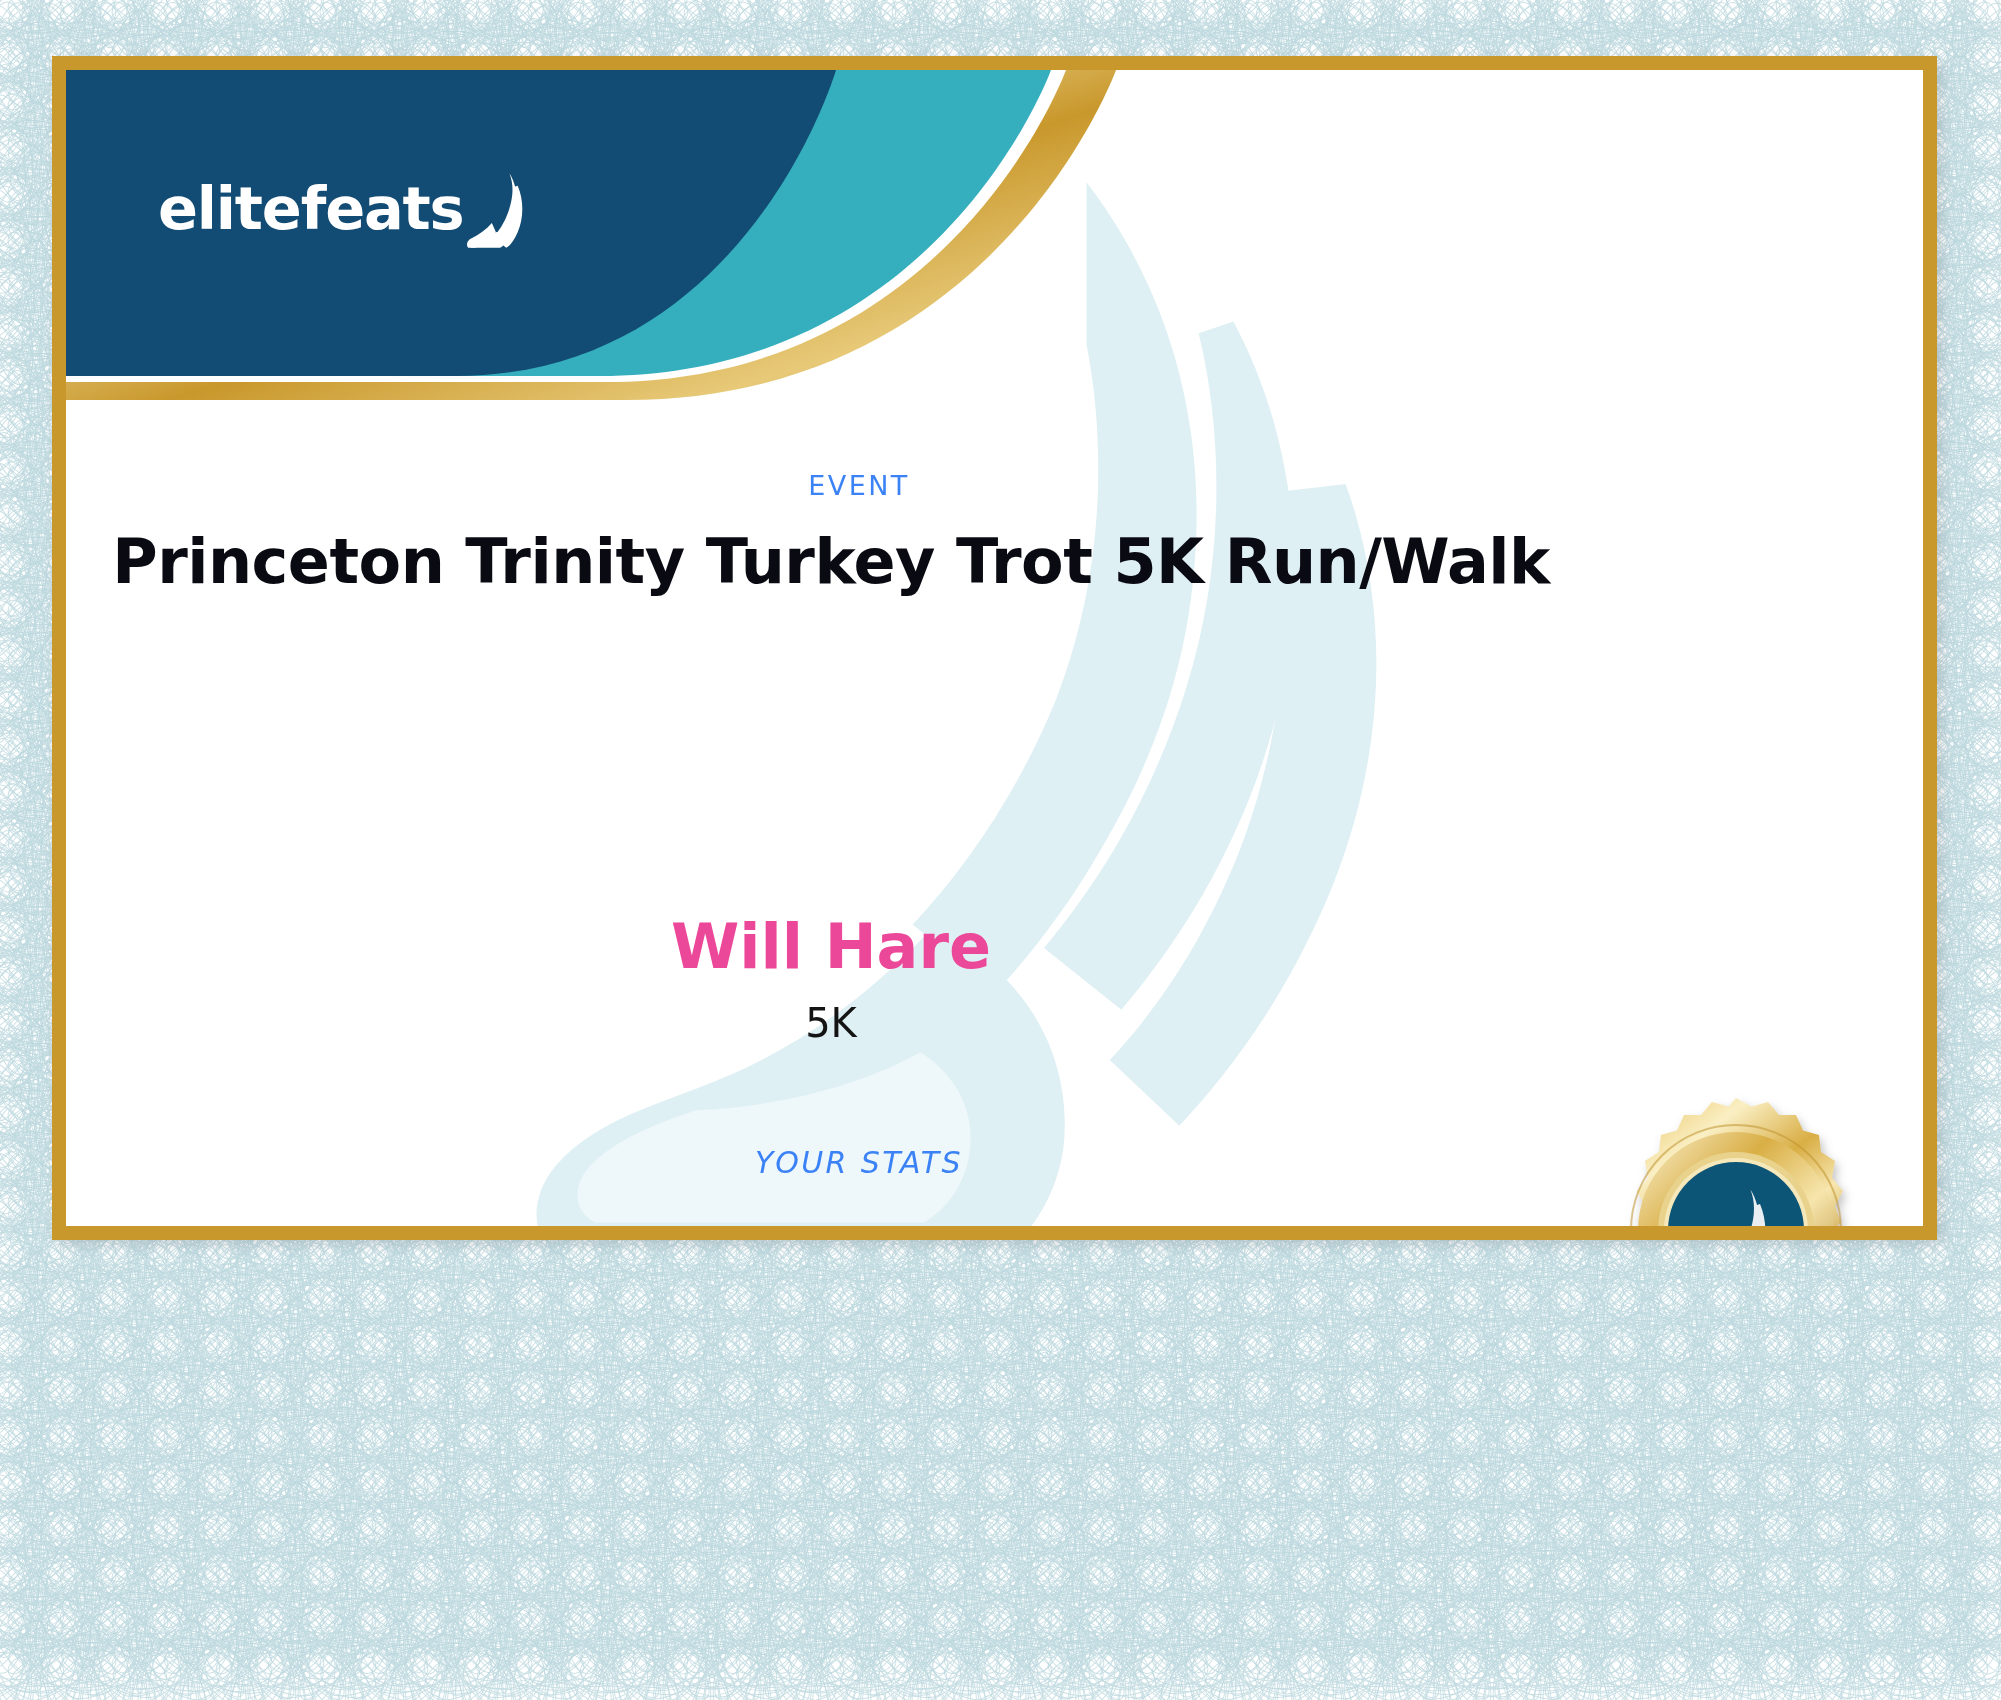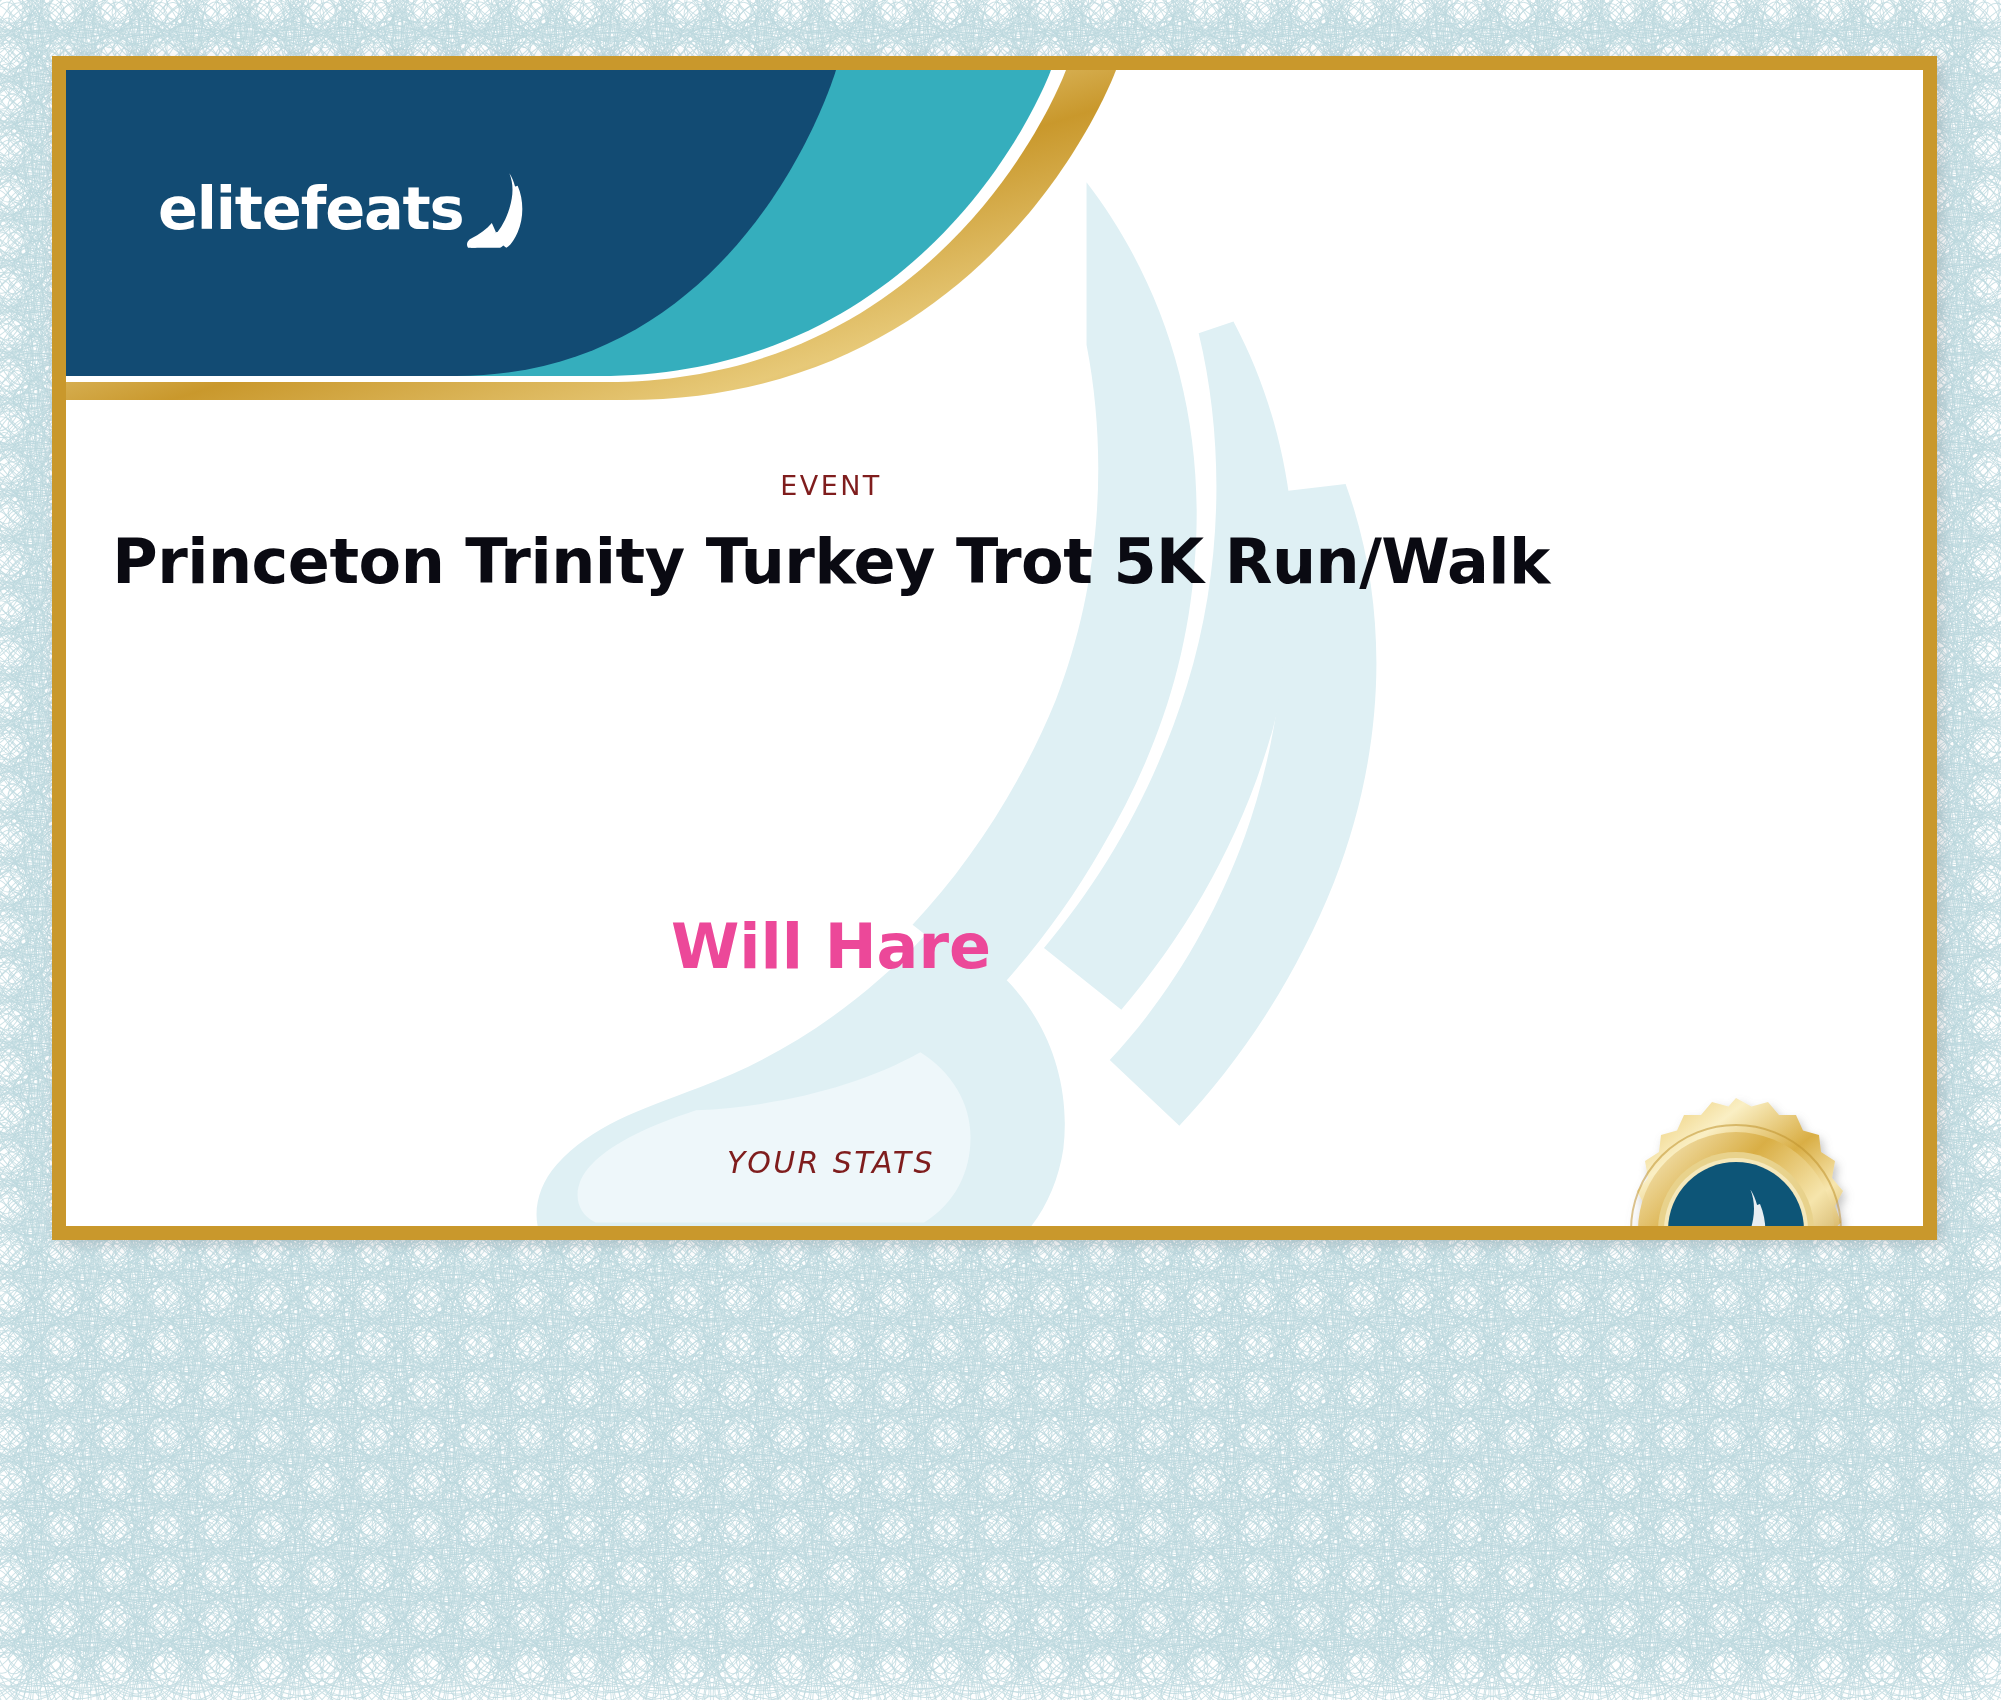--- a/index.html
+++ b/index.html
@@ -45,22 +45,23 @@
     color:#ffffff;font-size:59px;font-weight:700;letter-spacing:-1.2px;
     font-family:"DejaVu Sans", sans-serif;line-height:1;
   }
   .logo-mark{width:62px;height:78px;margin-bottom:-10px;margin-left:2px;}
   .logo-mark svg{display:block;width:100%;height:100%;}
 
   
   .content{position:absolute;left:0;top:0;width:100%;height:100%;z-index:5;}
 
   .lbl{
-    color:#7f1d1d;letter-spacing:2.4px;font-weight:400;
+    color:#3b82f6;letter-spacing:2.4px;font-weight:400;
     font-family:"DejaVu Sans", sans-serif;
+    padding-left:28px;
   }
 
   .event-label{position:absolute;left:0;top:400px;width:1530px;text-align:center;font-size:27px;}
   .event-title{
     position:absolute;left:0;top:455px;width:1530px;text-align:center;
     font-size:62px;font-weight:700;color:#0a0a12;letter-spacing:-0.5px;
     font-family:"DejaVu Sans", sans-serif;
   }
 
   .awarded-label{position:absolute;left:0;top:760px;width:1530px;text-align:center;font-size:30px;}
@@ -785,20 +786,21 @@
           </svg>
         </span>
       </div>
 
       <div class="content">
 
         <div class="event-label lbl">EVENT</div>
         <div class="event-title">Princeton Trinity Turkey Trot 5K Run/Walk</div>
 
         <div class="recipient">Will Hare</div>
+        <div class="distance">5K</div>
 
         <div class="stats-label lbl">YOUR STATS</div>
 
         <div class="medal">
           <svg viewBox="0 0 300 400">
             <defs>
               <linearGradient id="ribbonGold" x1="0" y1="0" x2="1" y2="0">
                 <stop offset="0%" stop-color="#C08E26"></stop>
                 <stop offset="20%" stop-color="#F3DE9C"></stop>
                 <stop offset="50%" stop-color="#D9AE45"></stop>

